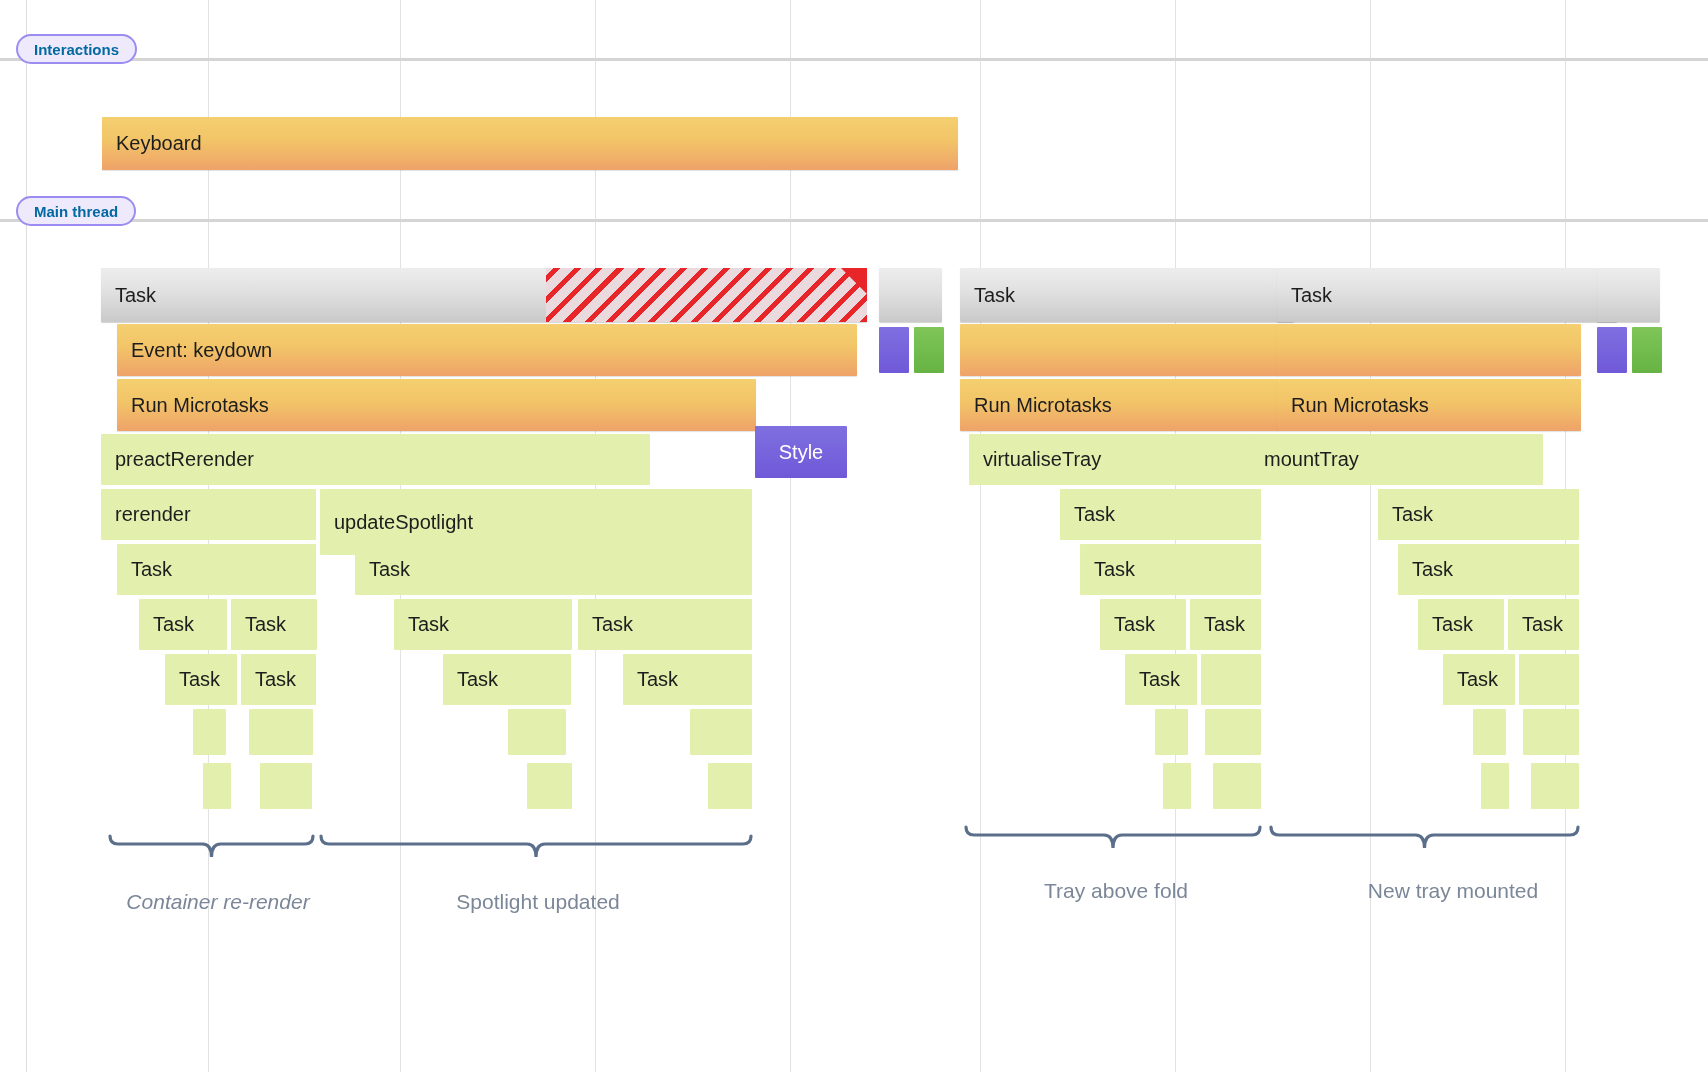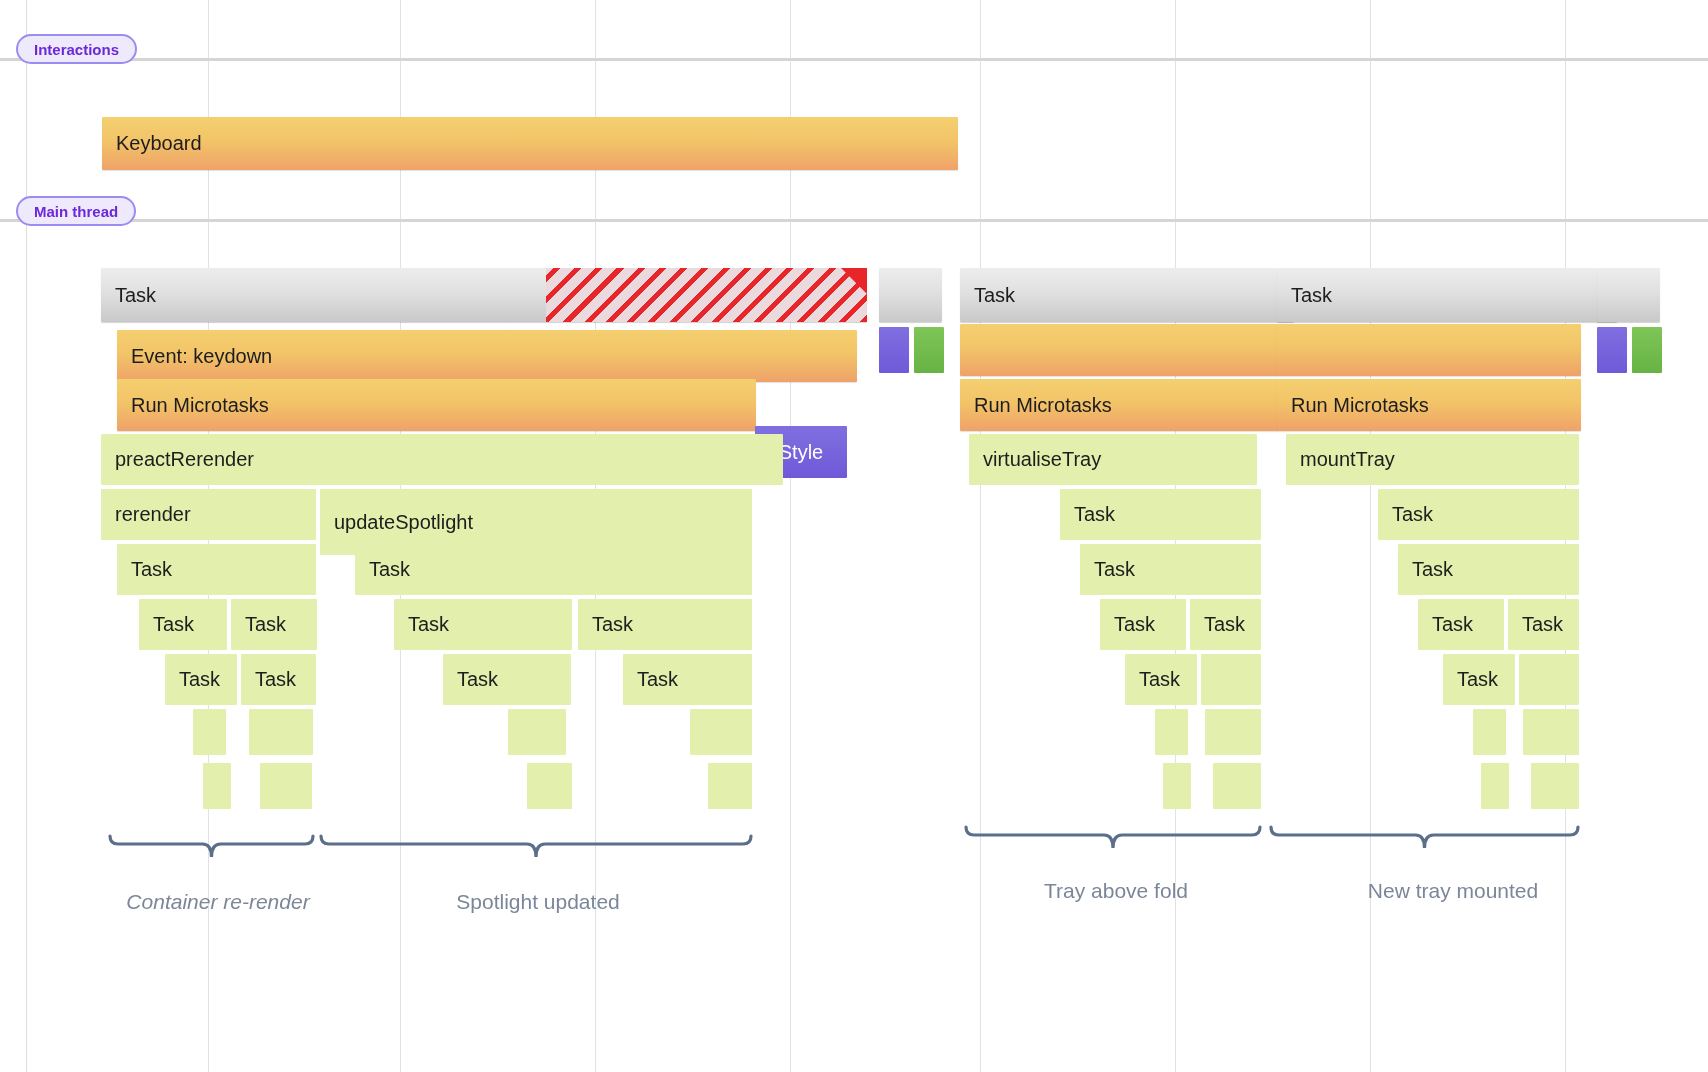--- a/index.html
+++ b/index.html
@@ -41,21 +41,21 @@
   .track-pill {
     position: absolute;
     height: 30px;
     padding: 0 16px;
     display: flex;
     align-items: center;
     justify-content: center;
     border: 2px solid #9a8cf0;
     border-radius: 16px;
     background: #eeeafc;
-    color: #6d28d9;
+    color: #0369a1;
     font-size: 15px;
     font-weight: 600;
     white-space: nowrap;
     z-index: 40;
   }
 
   
   .bar {
     position: absolute;
     display: flex;
@@ -157,34 +157,34 @@
       <div class="bar bar-orange" style="left: 102px; top: 117px; width: 856px; height: 53px; text-align: right;">Keyboard</div>
     </div>
 
   <div id="main-bars">
       <div class="bar bar-gray" style="left: 101px; top: 268px; width: 766px; height: 54px;">Task</div>
       <div class="bar bar-gray" style="left: 879px; top: 268px; width: 63px; height: 54px;"></div>
       <div class="bar bar-gray" style="left: 960px; top: 268px; width: 334px; height: 54px;">Task</div>
       <div class="bar bar-gray" style="left: 1277px; top: 268px; width: 340px; height: 54px;">Task</div>
       <div class="bar bar-gray" style="left: 1597px; top: 268px; width: 63px; height: 54px;"></div>
       <div class="hatch" style="left: 546px; top: 268px; width: 321px; height: 54px;"></div>
-      <div class="bar bar-orange" style="left: 117px; top: 324px; width: 740px; height: 52px; margin-top: 6px;">Event: keydown</div>
+      <div class="bar bar-orange" style="left: 117px; top: 324px; width: 740px; height: 52px;">Event: keydown</div>
       <div class="bar bar-purplechip" style="left: 879px; top: 327px; width: 30px; height: 46px;"></div>
       <div class="bar bar-greenchip" style="left: 914px; top: 327px; width: 30px; height: 46px;"></div>
       <div class="bar bar-orange" style="left: 960px; top: 324px; width: 318px; height: 52px;"></div>
       <div class="bar bar-orange" style="left: 1277px; top: 324px; width: 304px; height: 52px;"></div>
       <div class="bar bar-purplechip" style="left: 1597px; top: 327px; width: 30px; height: 46px;"></div>
       <div class="bar bar-greenchip" style="left: 1632px; top: 327px; width: 30px; height: 46px;"></div>
       <div class="bar bar-orange" style="left: 117px; top: 379px; width: 639px; height: 52px;">Run Microtasks</div>
       <div class="bar bar-purple" style="left: 755px; top: 379px; width: 92px; height: 52px; justify-content: center; padding-left: 0px;">Style</div>
       <div class="bar bar-orange" style="left: 960px; top: 379px; width: 318px; height: 52px;">Run Microtasks</div>
       <div class="bar bar-orange" style="left: 1277px; top: 379px; width: 304px; height: 52px;">Run Microtasks</div>
-      <div class="bar bar-green" style="left: 101px; top: 434px; width: 682px; height: 51px;">preactRerender</div>
+      <div class="bar bar-green" style="left: 101px; top: 434px; width: 549px; height: 51px;">preactRerender</div>
       <div class="bar bar-green" style="left: 969px; top: 434px; width: 288px; height: 51px;">virtualiseTray</div>
-      <div class="bar bar-green" style="left: 1286px; top: 434px; width: 293px; height: 51px;">mountTray</div>
+      <div class="bar bar-green" style="left: 1250px; top: 434px; width: 293px; height: 51px;">mountTray</div>
       <div class="bar bar-green" style="left: 101px; top: 489px; width: 215px; height: 51px;">rerender</div>
       <div class="bar bar-green" style="left: 320px; top: 489px; width: 432px; height: 66px;">updateSpotlight</div>
       <div class="bar bar-green" style="left: 1060px; top: 489px; width: 201px; height: 51px;">Task</div>
       <div class="bar bar-green" style="left: 1378px; top: 489px; width: 201px; height: 51px;">Task</div>
       <div class="bar bar-green" style="left: 117px; top: 544px; width: 199px; height: 51px;">Task</div>
       <div class="bar bar-green" style="left: 355px; top: 544px; width: 397px; height: 51px;">Task</div>
       <div class="bar bar-green" style="left: 1080px; top: 544px; width: 181px; height: 51px;">Task</div>
       <div class="bar bar-green" style="left: 1398px; top: 544px; width: 181px; height: 51px;">Task</div>
       <div class="bar bar-green" style="left: 139px; top: 599px; width: 88px; height: 51px;">Task</div>
       <div class="bar bar-green" style="left: 231px; top: 599px; width: 86px; height: 51px;">Task</div>

